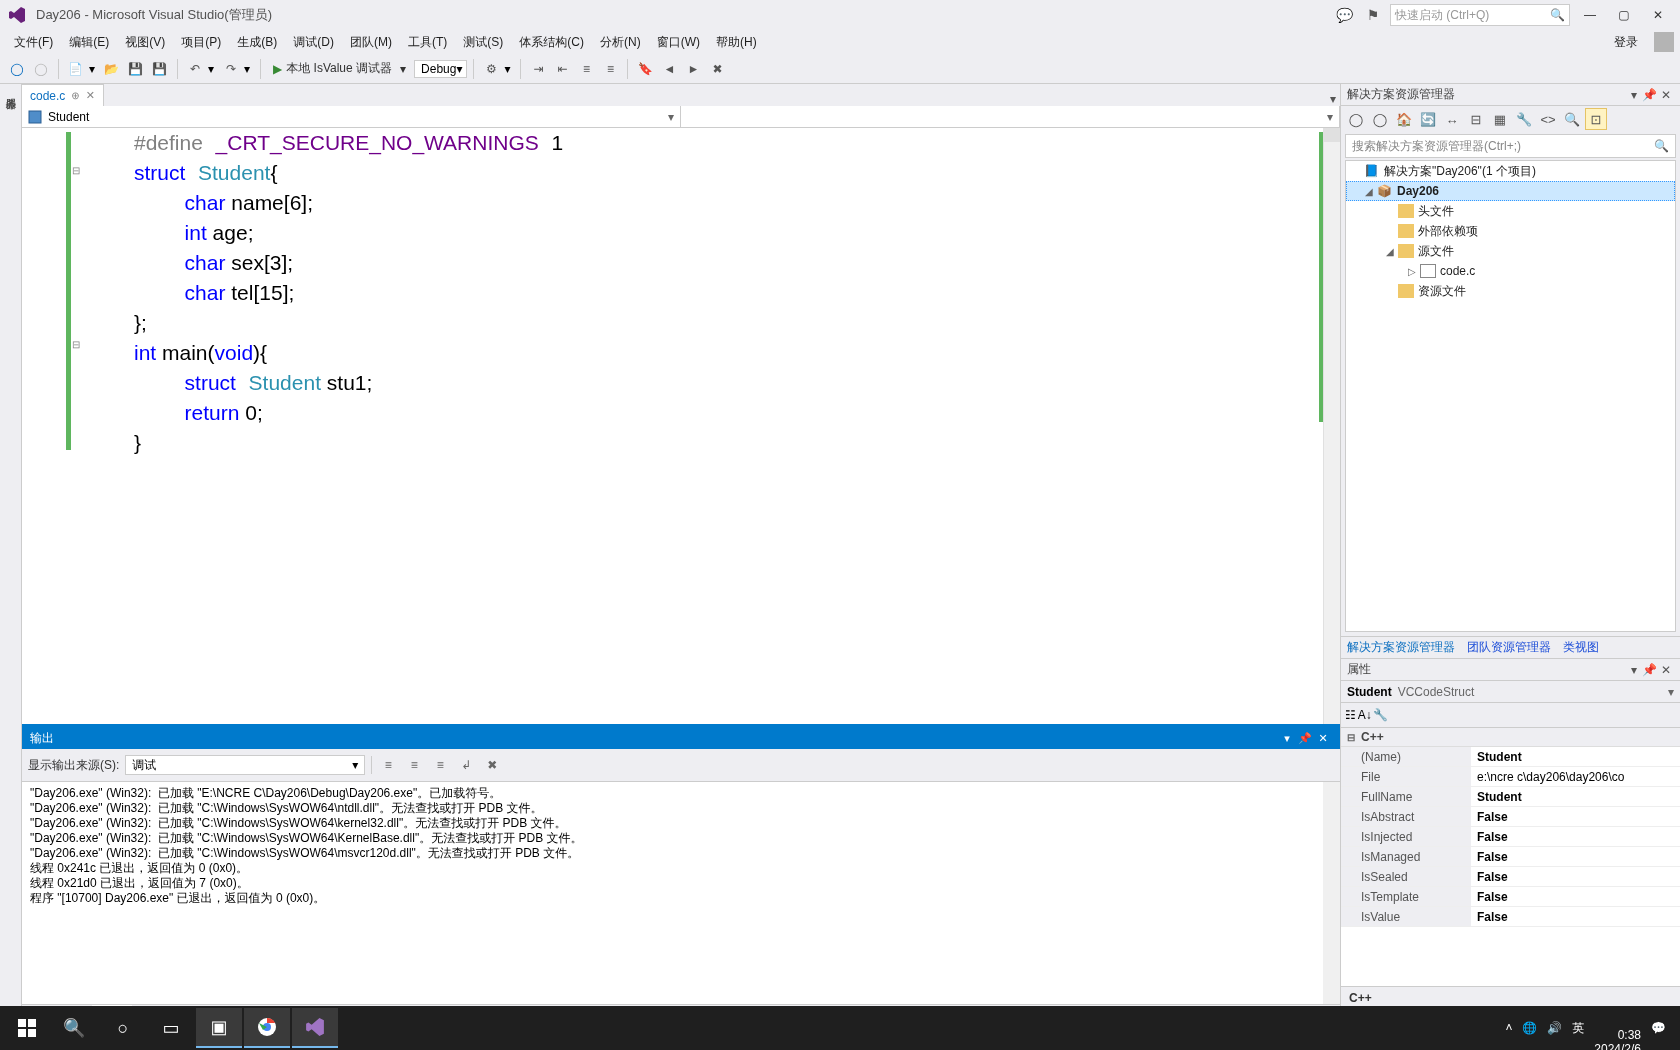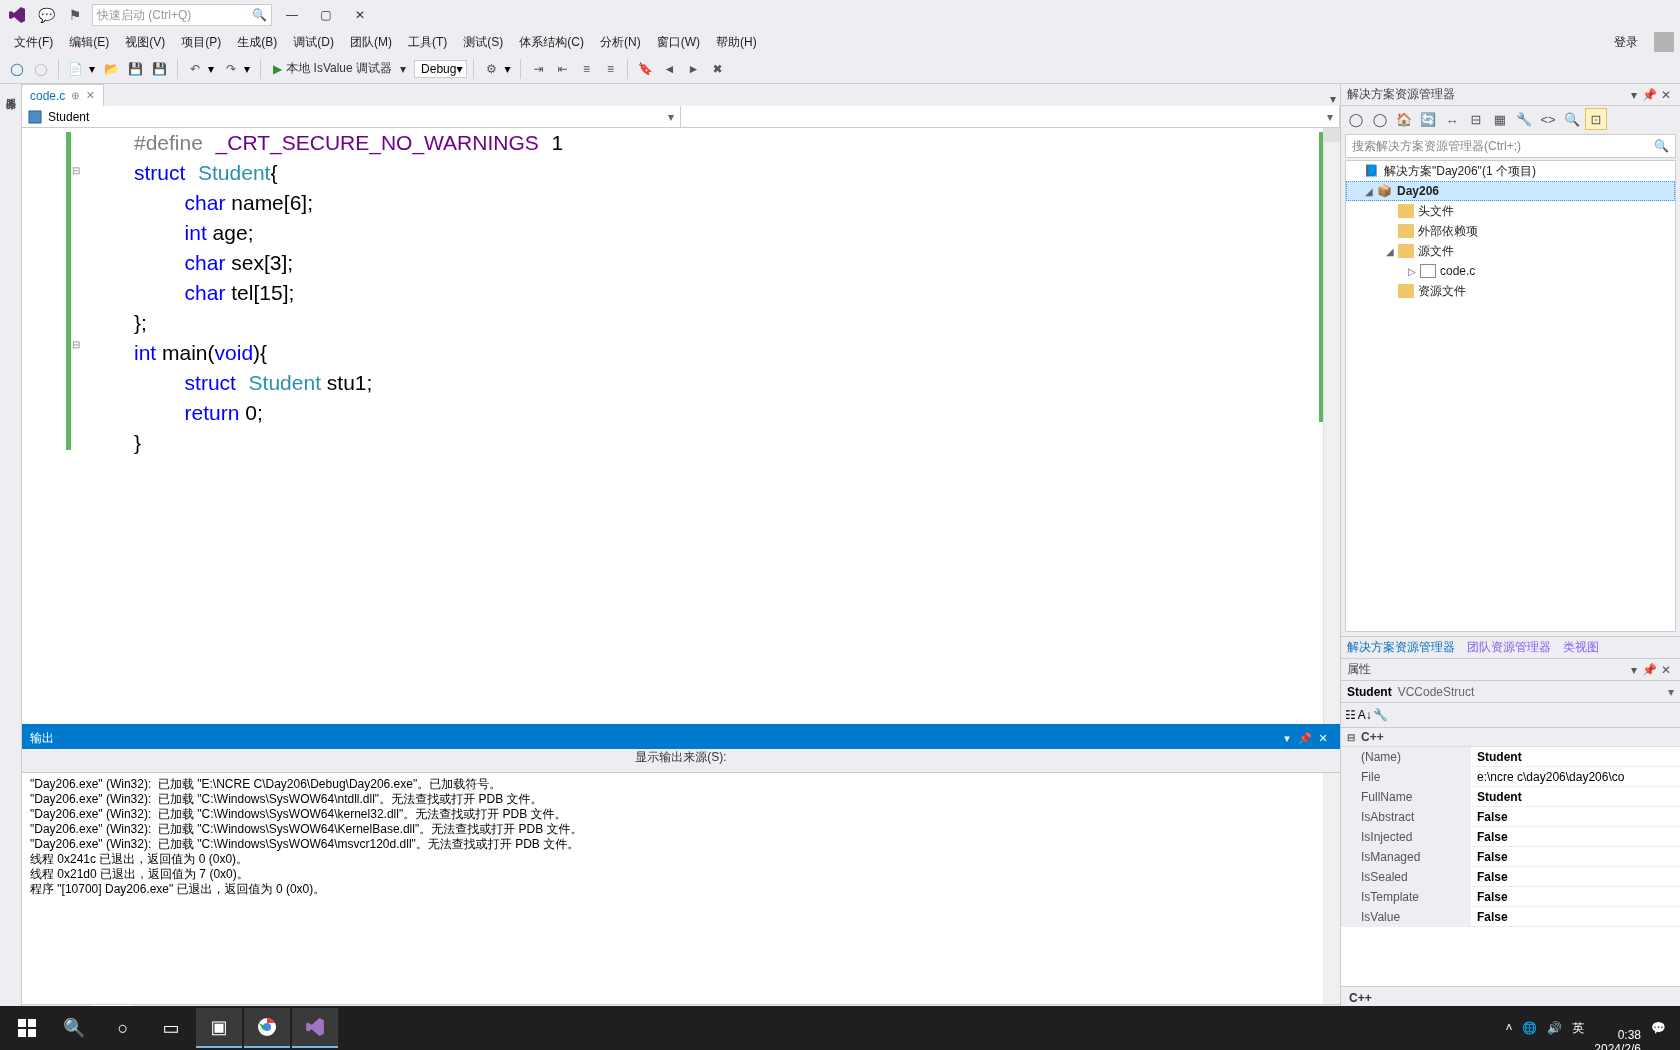--- a/index.html
+++ b/index.html
@@ -65,21 +65,21 @@
 
 .scroll-v { position: absolute; right: 0; top: 0; bottom: 0; width: 17px; background: #f0f0f0; border-left: 1px solid #e0e0e0; }
 .zoom-bar { height: 20px; background: #eeeef2; border-top: 1px solid #ccc; display: flex; align-items: center; padding: 0 6px; }
 .zoom-bar .zoom { font-size: 11px; color: #333; border: 1px solid #ccc; background: #fff; padding: 0 4px; }
 
 
 .output { border-top: 3px solid #007acc; display: flex; flex-direction: column; }
 .output .out-hdr { height: 22px; background: #007acc; color: #fff; display: flex; align-items: center; padding: 0 8px; font-size: 12px; }
 .output .out-hdr .sp { flex: 1; }
 .output .out-hdr .oi { width: 18px; text-align: center; font-size: 11px; }
-.output .out-toolbar { height: 24px; background: #eeeef2; border-bottom: 1px solid #ccc; display: flex; align-items: center; padding: 0 6px; gap: 6px; flex-direction: column; }
+.output .out-toolbar { height: 24px; background: #eeeef2; border-bottom: 1px solid #ccc; display: flex; align-items: center; padding: 16px 6px; gap: 6px; }
 .output .out-toolbar .lbl { font-size: 12px; color: #333; }
 .output .out-toolbar .sel { border: 1px solid #ccc; background: #fff; height: 20px; padding: 0 6px; min-width: 240px; display: flex; align-items: center; }
 .output .out-toolbar .obtn { width: 20px; height: 20px; display: inline-flex; align-items: center; justify-content: center; color: #666; }
 .output .out-body { flex: 1; background: #fff; padding: 4px 8px; font-family: NSimSun, SimSun, monospace; font-size: 12px; line-height: 15px; color: #000; white-space: pre; overflow: hidden; position: relative; }
 .out-scroll { position: absolute; right: 0; top: 0; bottom: 0; width: 17px; background: #f0f0f0; }
 
 
 .bottom-tabs { height: 24px; background: #eeeef2; display: flex; align-items: center; padding: 0 4px; gap: 2px; border-top: 1px solid #ccc; }
 .bottom-tabs .btab { padding: 3px 8px; font-size: 12px; color: #444; }
 .bottom-tabs .btab.active { background: #fff; color: #0e70c0; }
@@ -96,21 +96,21 @@
 .tree { flex: 1; background: #fff; border: 1px solid #ccc; margin: 0 4px 4px 4px; overflow: auto; font-size: 12px; }
 .tree-row { display: flex; align-items: center; height: 20px; padding-left: 6px; }
 .tree-row.sel { background: #cce8ff; border: 1px dotted #3399ff; }
 .tree-row .exp { width: 12px; color: #666; font-size: 10px; }
 .tree-row .ticon { width: 16px; height: 14px; margin-right: 4px; }
 .tree-row .tname { color: #1e1e1e; }
 .tree-row.bold .tname { font-weight: bold; }
 .folder-ico { background: #f0c869; }
 .file-ico { background: #fff; border: 1px solid #888; }
 .right-btabs { height: 22px; background: #eeeef2; display: flex; align-items: center; border-top: 1px solid #ccc; }
-.right-btabs .rbt { padding: 3px 6px; font-size: 12px; color: #8b5cf6; }
+.right-btabs .rbt { padding: 3px 6px; font-size: 12px; color: #1d4ed8; }
 .right-btabs .rbt.active { color: #0e70c0; }
 
 
 .props .prop-name { height: 22px; background: #eeeef2; padding: 2px 6px; border-bottom: 1px solid #ccc; display: flex; align-items: center; }
 .props .prop-name .nm { font-weight: bold; margin-right: 6px; }
 .props .prop-tb { height: 24px; background: #eeeef2; display: flex; align-items: center; padding: 0 4px; gap: 2px; }
 .props .grid { flex: 1; background: #fff; border-top: 1px solid #ccc; overflow: auto; }
 .props .cat { background: #eeeef2; padding: 2px 6px; font-weight: bold; color: #444; border-bottom: 1px solid #ddd; display: flex; align-items: center; }
 .props .cat .ex { width: 14px; font-size: 10px; color: #666; }
 .props .prow { display: flex; height: 20px; border-bottom: 1px solid #eee; }
@@ -135,20 +135,21 @@
 </style>
 </head>
 <body>
 
 <div class="titlebar">
   <span class="vs-logo">
     <svg viewBox="0 0 18 18">
         <path fill="#68217a" d="M13 1l4 2v12l-4 2-7-6-3 2-2-1V6l2-1 3 2 7-6z"></path>
       </svg>
   </span>
+  <span class="title">Day206 - Microsoft Visual Studio(管理员)</span>
   <div class="right-icons">
     <span class="sysicon">💬</span>
     <span class="sysicon">⚑</span>
     <div class="quicklaunch">
       <span>快速启动 (Ctrl+Q)</span>
       <span style="margin-left:auto">🔍</span>
     </div>
     <span class="win-btn">—</span>
     <span class="win-btn">▢</span>
     <span class="win-btn">✕</span>

